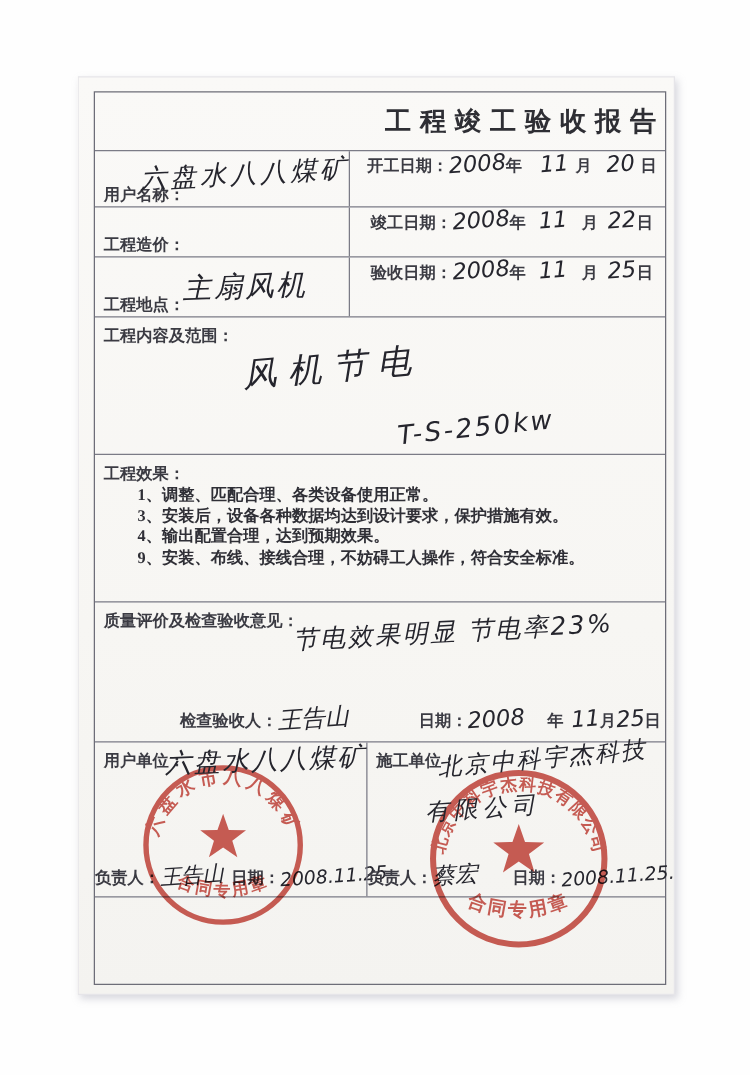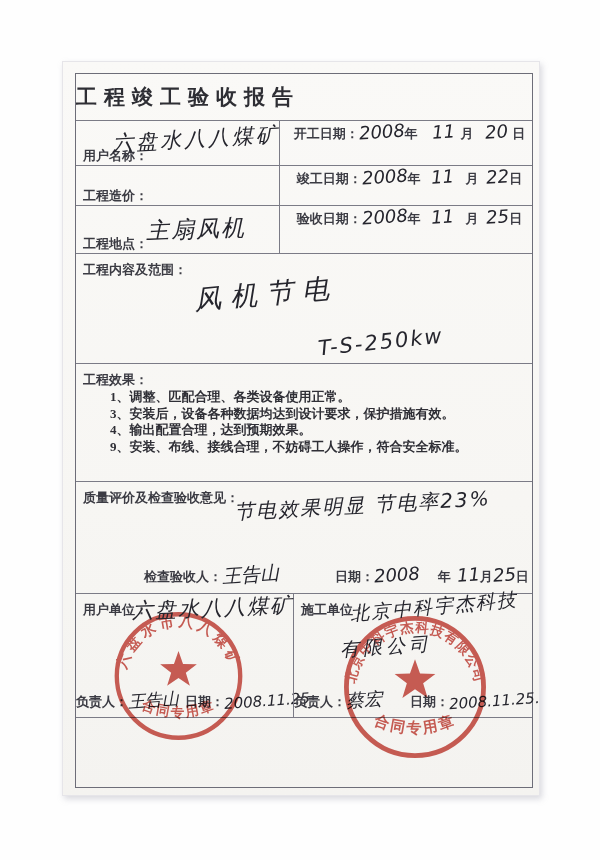--- a/index.html
+++ b/index.html
@@ -5,21 +5,21 @@
   html,body{margin:0;padding:0;background:#ffffff;}
   .canvas{position:relative;width:600px;height:860px;background:#fefefe;overflow:hidden;
           font-family:"Liberation Serif","DejaVu Serif",serif;}
   .paper{position:absolute;left:62px;top:61px;width:478px;height:735px;
          background:linear-gradient(180deg,#faf9f7 0%,#f7f6f3 60%,#f4f3f0 100%);
          box-shadow:inset 0 0 0 1px #e6e5e9, 2px 3px 6px rgba(150,150,165,.35);}
   .tbl{position:absolute;left:13px;top:12px;width:458px;height:715px;
        border:1.6px solid #6d6d78;box-sizing:border-box;display:flex;flex-direction:column;}
   .row{position:relative;border-bottom:1.4px solid #7b7b86;box-sizing:border-box;}
   .row:last-child{border-bottom:none;}
-  .r-title{height:47px;display:flex;align-items:center;justify-content:flex-start;}
+  .r-title{height:47px;display:flex;align-items:center;justify-content:flex-end;}
   .r1{height:45px;}.r2{height:40px;}.r3{height:48px;}
   .r-content{height:110px;}.r-effect{height:118px;}.r-quality{height:112px;}
   .r-units{height:124px;}.r-remark{flex:1;}
   .cols{display:flex;}
   .cell{position:relative;box-sizing:border-box;display:flex;align-items:flex-end;padding-left:7px;}
   .cell-l{width:203px;}
   .cell-r{flex:1;border-left:1.4px solid #7b7b86;}
   .cell-ul{width:217px;}
   .cell-ur{flex:1;border-left:1.4px solid #7b7b86;}
   .block{display:block;align-items:flex-start;padding:6px 6px 0 7px;}

